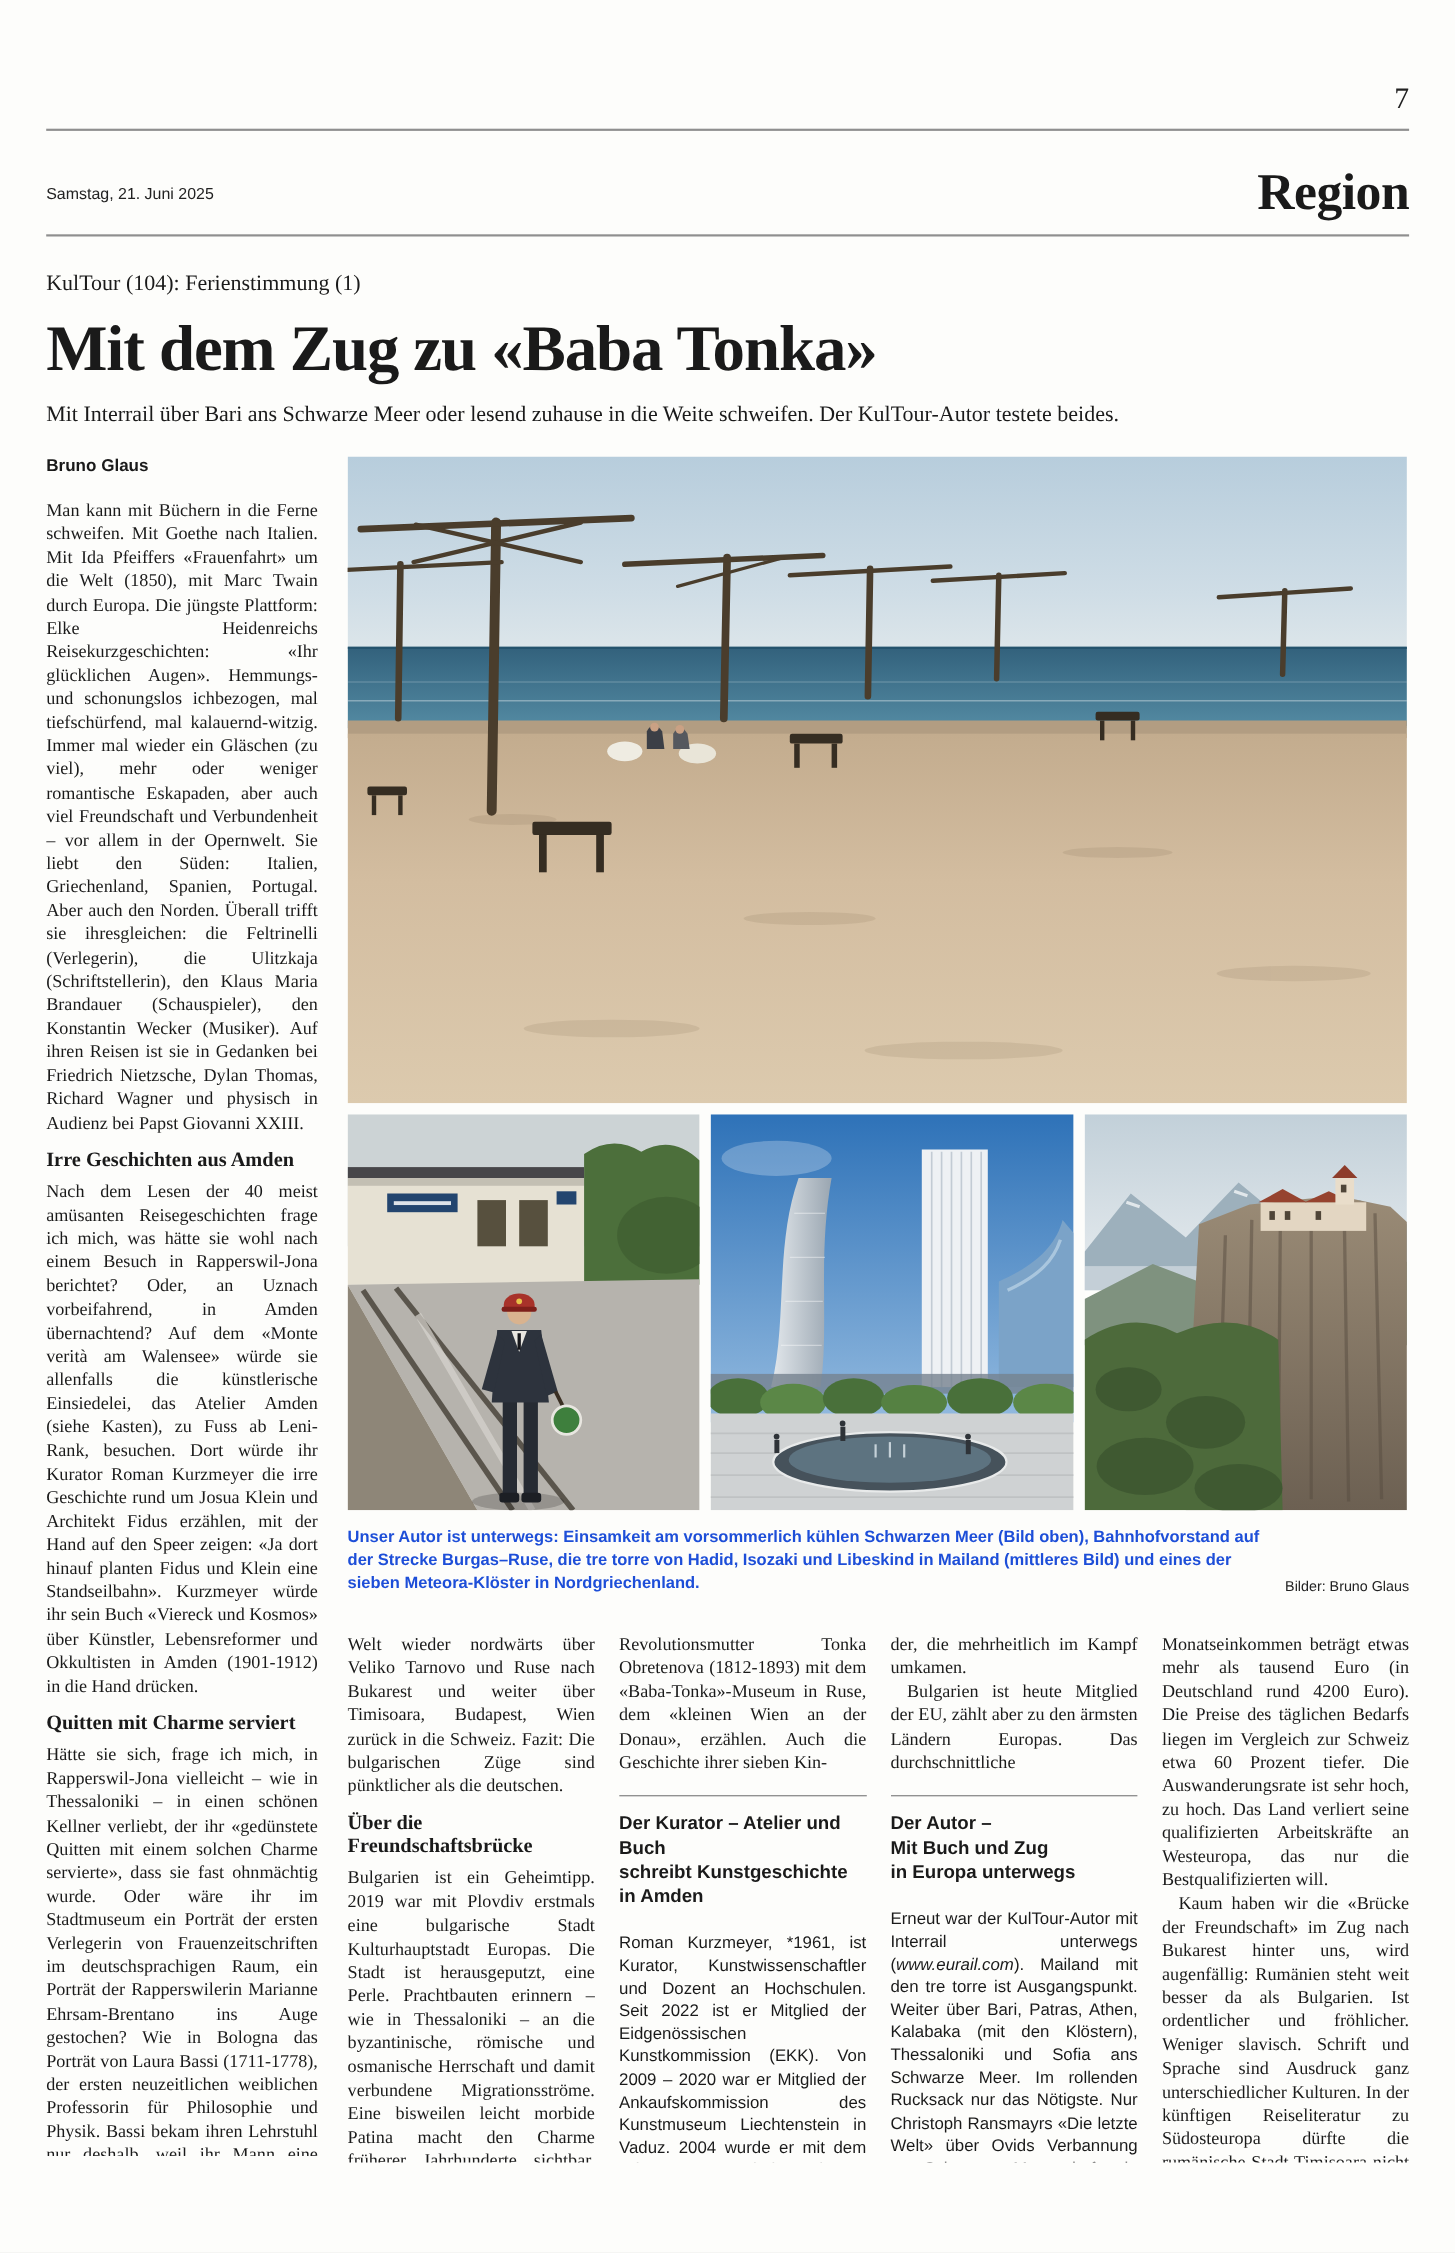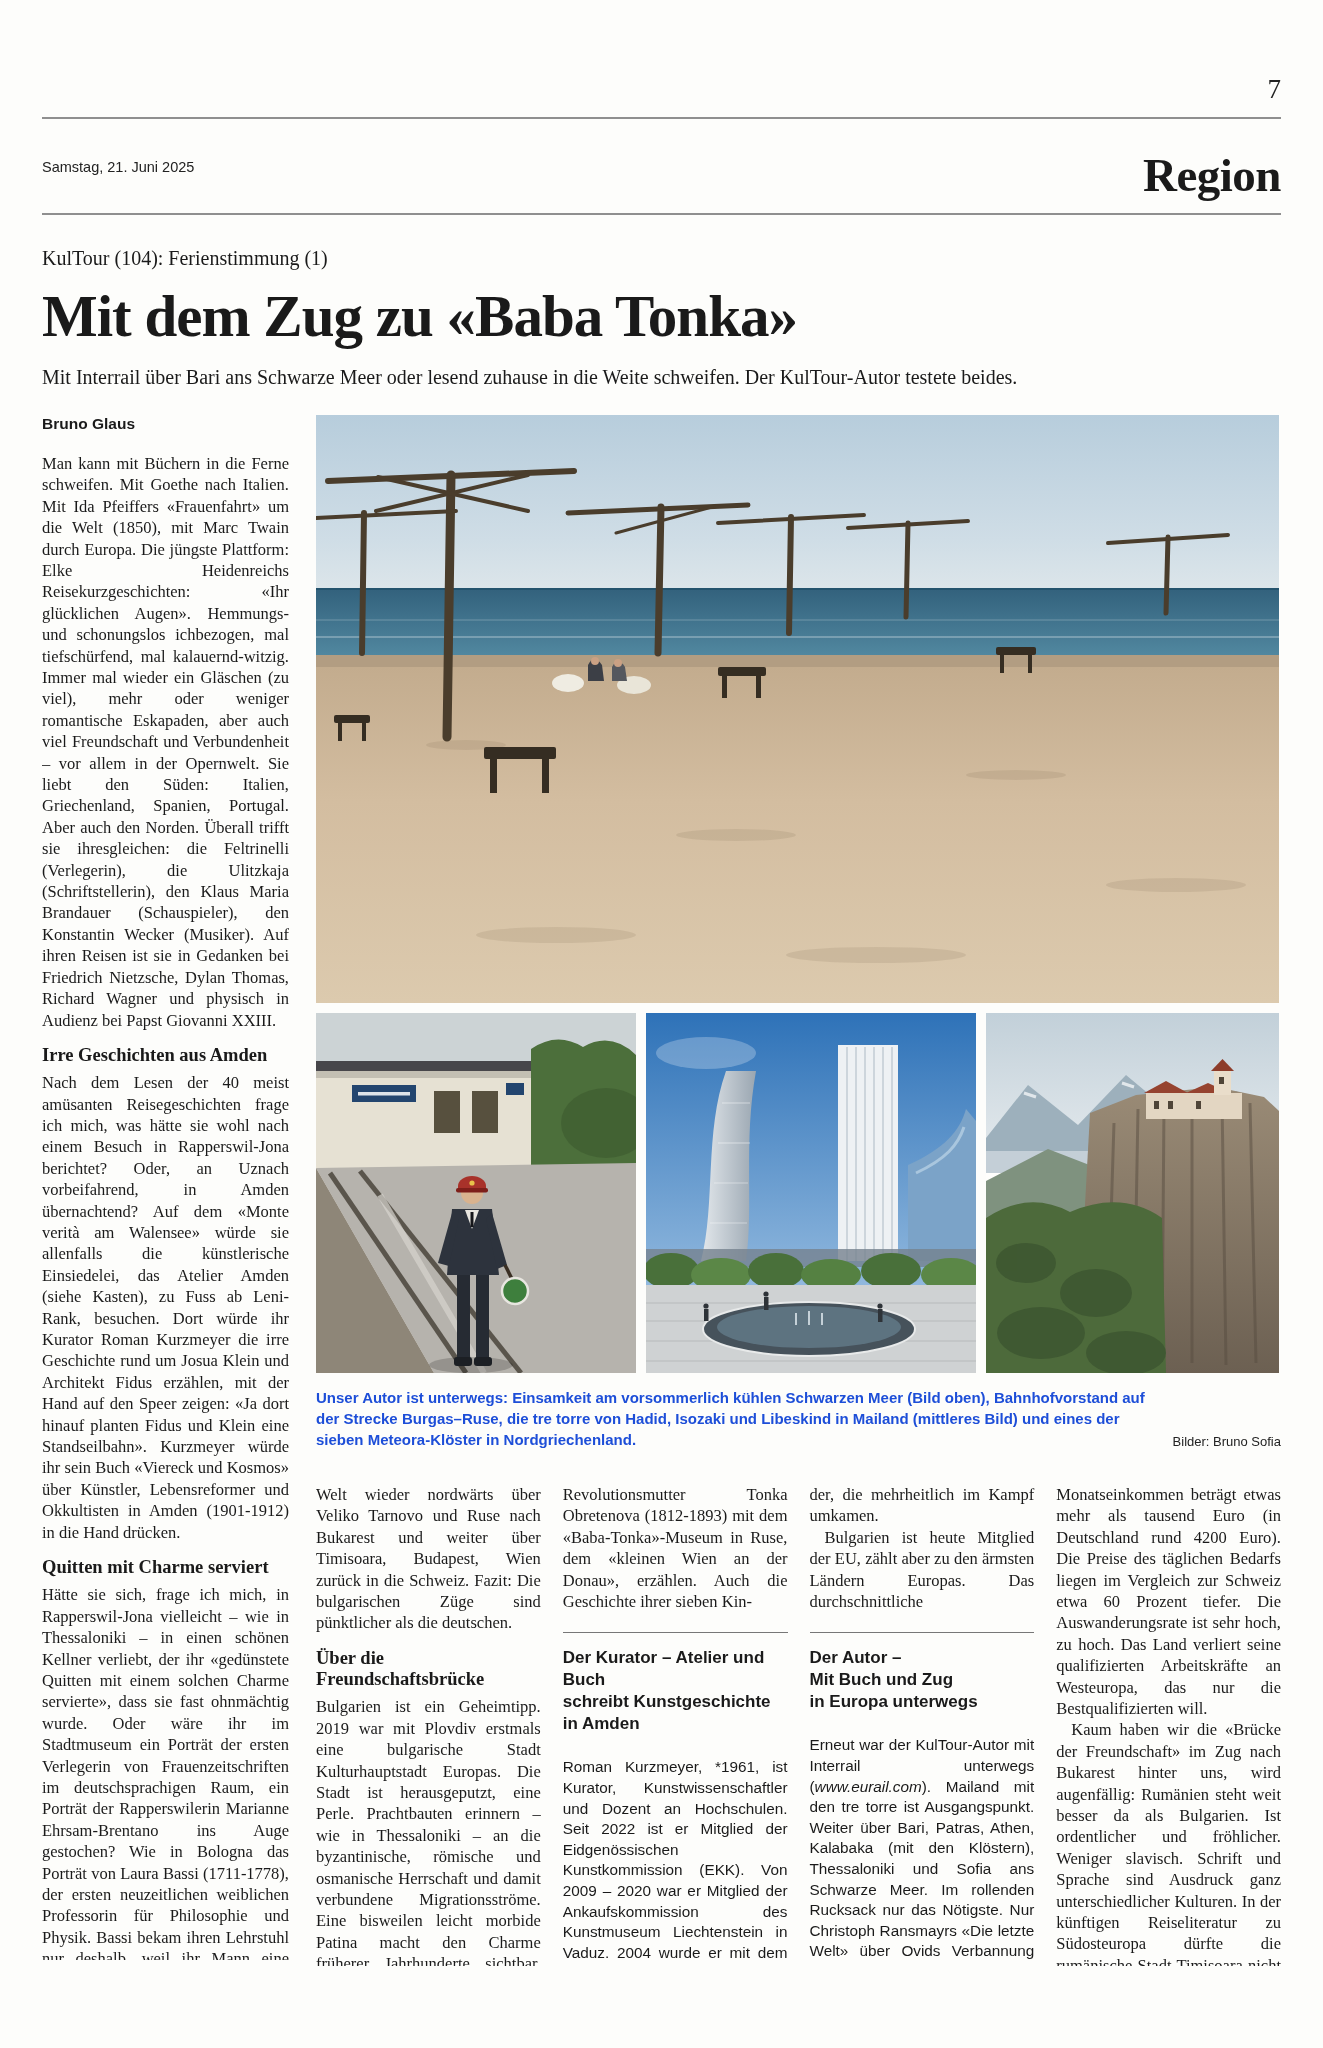--- a/index.html
+++ b/index.html
@@ -24,21 +24,21 @@
   }
   .rule{border:0;border-top:2px solid #8f8f8f;margin:0;}
   .rule-top{margin-top:14px;}
   .masthead{
     display:flex;justify-content:space-between;align-items:flex-end;
     height:94px;
   }
   .date{
     font-family:"Liberation Sans","DejaVu Sans",sans-serif;
     font-size:14.5px;color:#222;
-    margin-bottom:38px;
+    margin-bottom:28px;
   }
   .section{
     font-size:47px;font-weight:700;line-height:1;
     letter-spacing:-0.5px;
     margin-bottom:14px;
   }
   .kicker{
     margin-top:32px;
     font-size:20px;
   }
@@ -378,21 +378,21 @@
                 <ellipse cx="110" cy="280" rx="36" ry="24"></ellipse>
               <ellipse cx="55" cy="320" rx="44" ry="26"></ellipse>
                 <ellipse cx="140" cy="340" rx="40" ry="22"></ellipse>
             </g>
           </svg>
         </div>
 
         <figcaption>
           <div class="caption-row">
             <span class="cap">Unser Autor ist unterwegs: Einsamkeit am vorsommerlich kühlen Schwarzen Meer (Bild oben), Bahnhofvorstand auf der Strecke Burgas–Ruse, die tre torre von Hadid, Isozaki und Libeskind in Mailand (mittleres Bild) und eines der sieben Meteora-Klöster in Nordgriechenland.</span>
-            <span class="credit">Bilder: Bruno Sofia</span>
+            <span class="credit">Bilder: Bruno Glaus</span>
           </div>
         </figcaption>
       </figure>
 
       <div class="bottom-cols bodytext">
 
         <div class="bcol">
           <p>Welt wieder nordwärts über Veliko Tarnovo und Ruse nach Bukarest und weiter über Timisoara, Budapest, Wien zurück in die Schweiz. Fazit: Die bulgarischen Züge sind pünktlicher als die deutschen.</p>
           <h3>Über die Freundschaftsbrücke</h3>
           <p>Bulgarien ist ein Geheimtipp. 2019 war mit Plovdiv erstmals eine bulgarische Stadt Kulturhauptstadt Europas. Die Stadt ist herausgeputzt, eine Perle. Prachtbauten erinnern – wie in Thessaloniki – an die byzantinische, römische und osmanische Herrschaft und damit verbundene Migrationsströme. Eine bisweilen leicht morbide Patina macht den Charme früherer Jahrhunderte sichtbar. Und allerorts erinnern Denkmäler und Museen an die Unabhängigkeitsbewegung im 19. Jahrhundert, die einen eigenständigen bulgarischen Staat erst möglich machte. Heidenreich würde bestimmt die Geschichte der</p>

